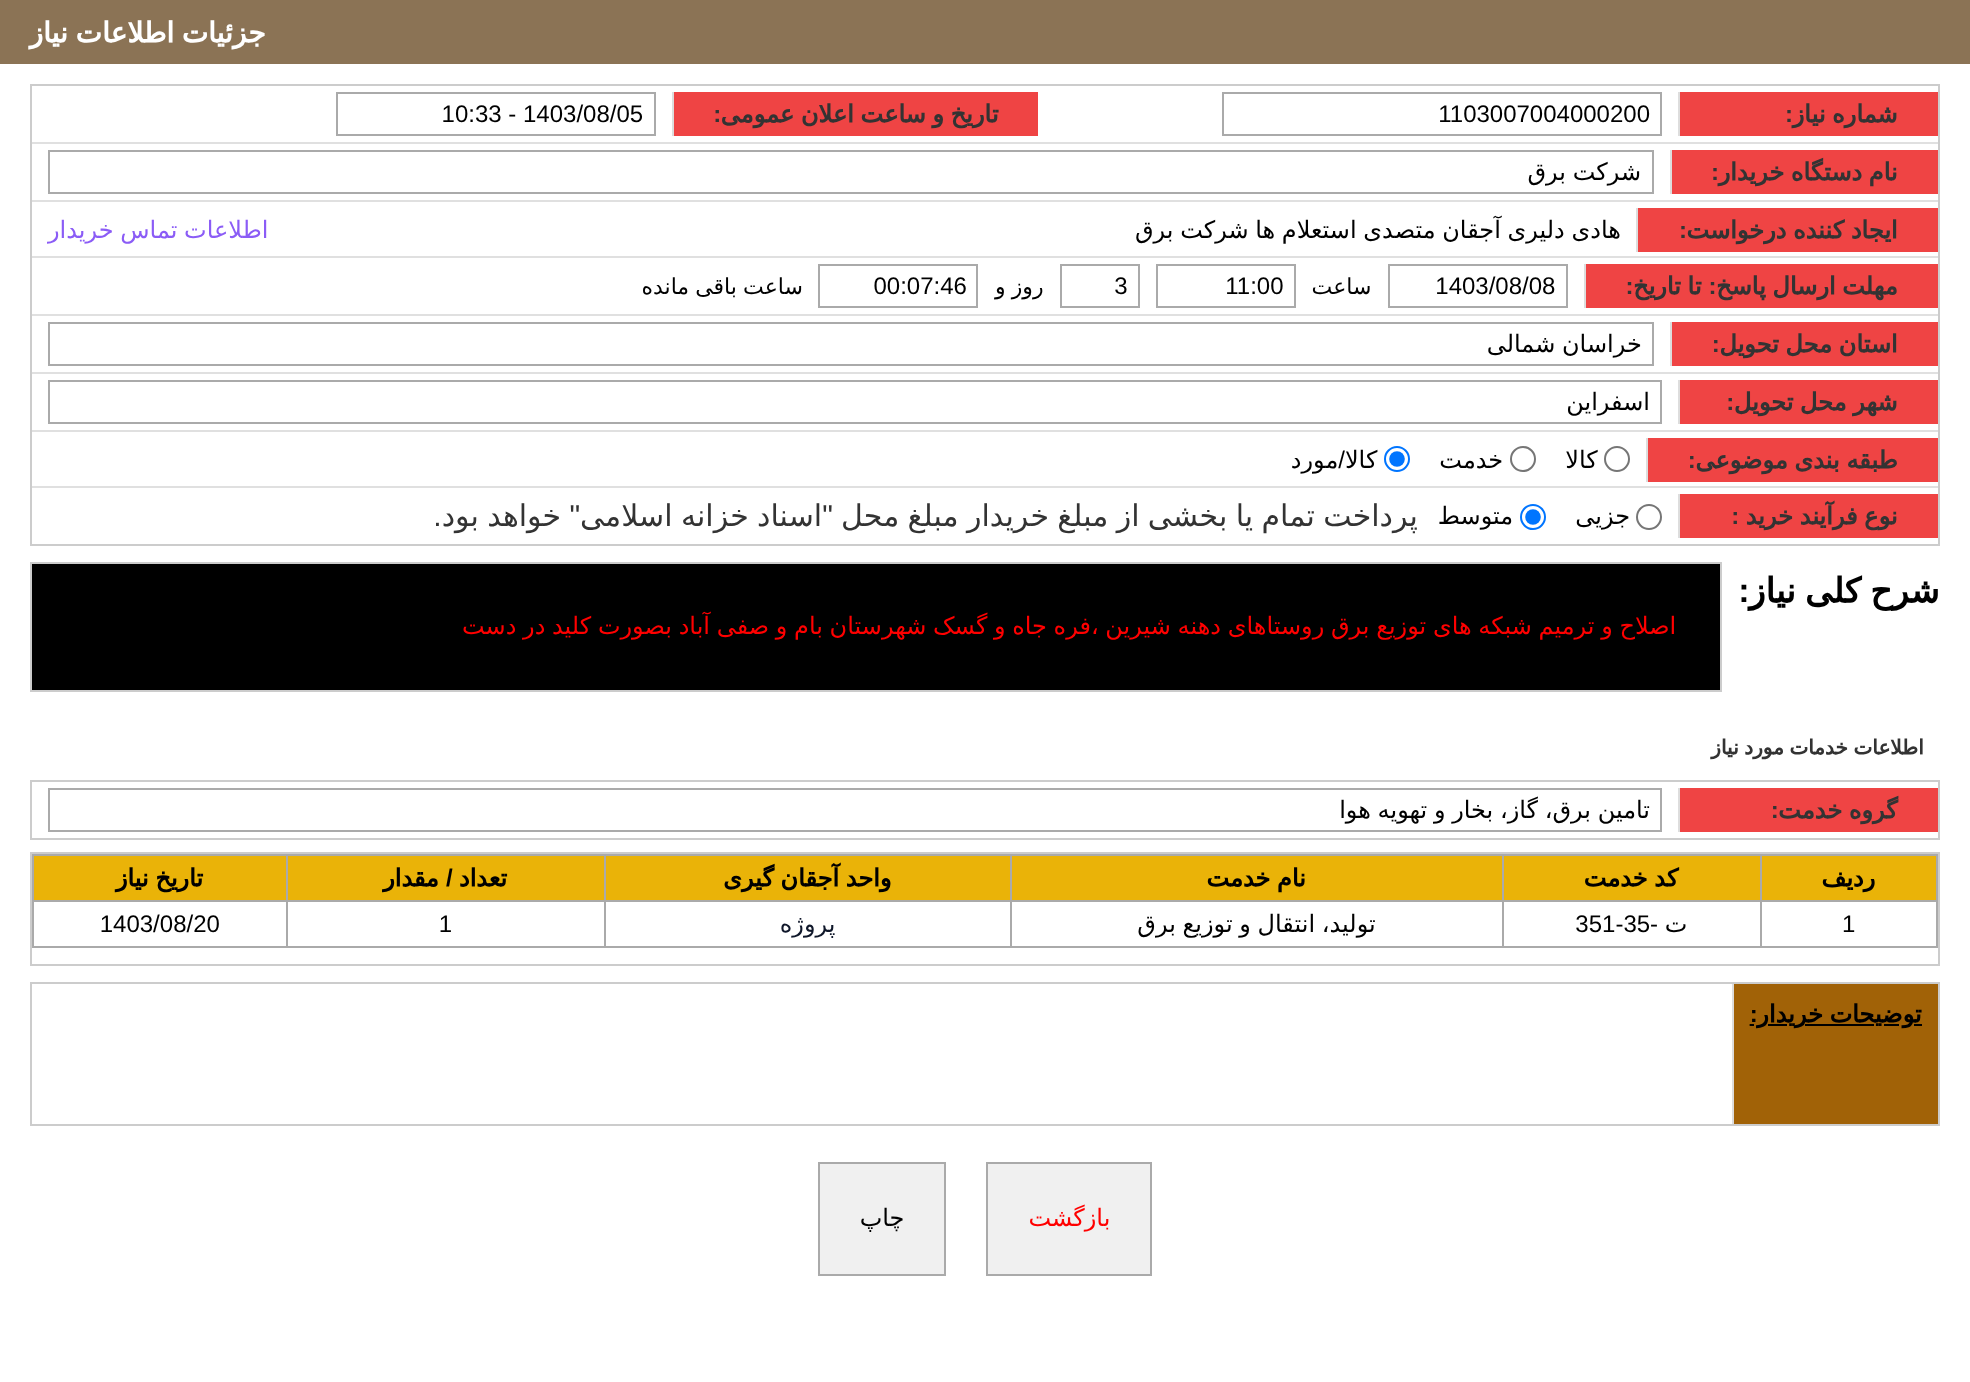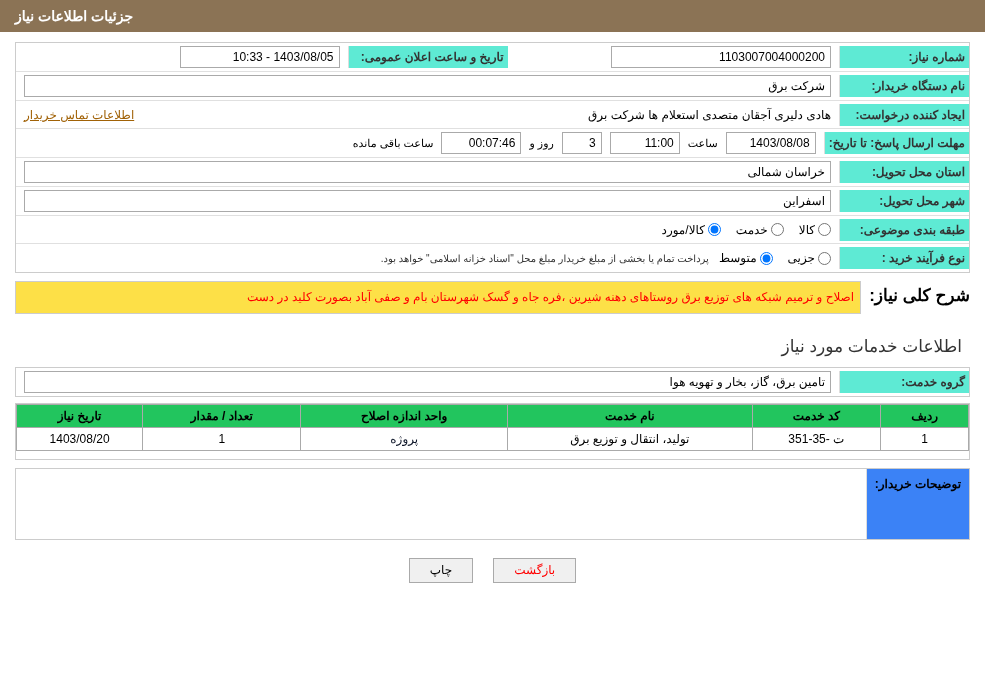--- a/index.html
+++ b/index.html
@@ -33,22 +33,22 @@
     .form-row {
       display: flex;
       align-items: center;
       border-bottom: 1px solid #e0e0e0;
       min-height: 28px;
     }
     .form-row:last-child {
       border-bottom: none;
     }
     .label-cell {
-      background: #5eead4;
-      padding: 4px 4px;
+      background: #ef4444;
+      padding: 4px 20px;
       min-width: 130px;
       text-align: right;
       font-weight: bold;
       border-left: 1px solid #ddd;
       color: #333;
       white-space: nowrap;
     }
     .value-cell {
       padding: 3px 8px;
       flex: 1;
@@ -64,108 +64,108 @@
       font-size: 12px;
       direction: rtl;
     }
     .input-full {
       width: 100%;
     }
     .input-wide {
       width: 220px;
     }
     .blue-link {
-      color: #a16207;
-      text-decoration: underline;
+      color: #8b5cf6;
       cursor: pointer;
     }
     .section-title {
       background: #fff;
-      font-weight: normal;
-      font-size: 17px;
+      font-weight: bold;
+      font-size: 10px;
       color: #333;
       padding: 6px 8px;
       margin-top: 8px;
       margin-bottom: 4px;
     }
     .radio-group {
       display: flex;
       gap: 15px;
       align-items: center;
     }
     .radio-item {
       display: flex;
       align-items: center;
       gap: 3px;
     }
     .description-box {
       border: 1px solid #ccc;
-      padding: 6px;
+      padding: 22px;
       margin-bottom: 8px;
-      background: #fde047;
+      background: #000000;
     }
     .description-text {
       color: red;
       font-size: 12px;
       line-height: 1.6;
       text-align: right;
       direction: rtl;
     }
     .services-table {
       width: 100%;
       border-collapse: collapse;
       margin-bottom: 8px;
     }
     .services-table th {
-      background: #22c55e;
+      background: #eab308;
       border: 1px solid #aaa;
       padding: 4px 8px;
       text-align: center;
       font-weight: bold;
     }
     .services-table td {
       border: 1px solid #aaa;
       padding: 4px 1px;
       text-align: center;
     }
     .services-table td.blue-text {
       color: #0f172a;
     }
     .notes-area {
       border: 1px solid #ccc;
       display: flex;
       margin-bottom: 10px;
     }
     .notes-label {
-      background: #3b82f6;
+      background: #a16207;
       padding: 8px;
       font-weight: bold;
       border-left: 1px solid #ddd;
       min-width: 80px;
       text-align: center;
       white-space: nowrap;
+      text-decoration: underline;
     }
     .notes-textarea {
       flex: 1;
       height: 70px;
       border: none;
       resize: none;
       padding: 4px;
       font-family: Tahoma;
       font-size: 12px;
       direction: rtl;
     }
     .buttons-row {
       display: flex;
       justify-content: center;
       gap: 20px;
       padding: 8px 0;
     }
     .btn {
-      padding: 4px 20px;
+      padding: 20px 20px;
       border: 1px solid #aaa;
       cursor: pointer;
       font-family: Tahoma;
       font-size: 12px;
       background: #f0f0f0;
     }
     .btn-print {
       background: #f0f0f0;
     }
     .btn-back {
@@ -293,21 +293,21 @@
           <div class="radio-group" style="margin-left: 10px;">
             <div class="radio-item">
               <input type="radio" name="process" value="jozi" style="">
               <span>جزیی</span>
             </div>
             <div class="radio-item">
               <input type="radio" name="process" value="motavasset" checked="" style="">
               <span>متوسط</span>
             </div>
           </div>
-          <span style="color:#333; font-size:10px;">پرداخت تمام یا بخشی از مبلغ خریدار مبلغ محل "اسناد خزانه اسلامی" خواهد بود.</span>
+          <span style="color:#333; font-size:15px;">پرداخت تمام یا بخشی از مبلغ خریدار مبلغ محل "اسناد خزانه اسلامی" خواهد بود.</span>
         </div>
       </div>
     </div>
 
     <div style="display: flex; align-items: flex-start; margin-bottom: 8px;">
       <div style="font-weight:bold; font-size:17px; white-space:nowrap; padding-top:4px; min-width:80px; text-align:right;">شرح کلی نیاز:</div>
       <div style="flex:1; margin-right:8px;">
         <div class="description-box">
           <p class="description-text">اصلاح و ترمیم شبکه های توزیع برق روستاهای دهنه شیرین ،فره جاه و گسک شهرستان بام و صفی آباد بصورت کلید در دست</p>
         </div>
@@ -323,21 +323,21 @@
       </div>
     </div>
 
     <div class="table-outer">
       <table class="services-table">
         <thead>
           <tr>
             <th>ردیف</th>
             <th>کد خدمت</th>
             <th>نام خدمت</th>
-            <th>واحد اندازه اصلاح</th>
+            <th>واحد آجقان گیری</th>
             <th>تعداد / مقدار</th>
             <th>تاریخ نیاز</th>
           </tr>
         </thead>
         <tbody id="services-tbody">
         <tr>
     <td>1</td>
     <td>ت -35-351</td>
     <td>تولید، انتقال و توزیع برق</td>
     <td class="blue-text">پروژه</td>

